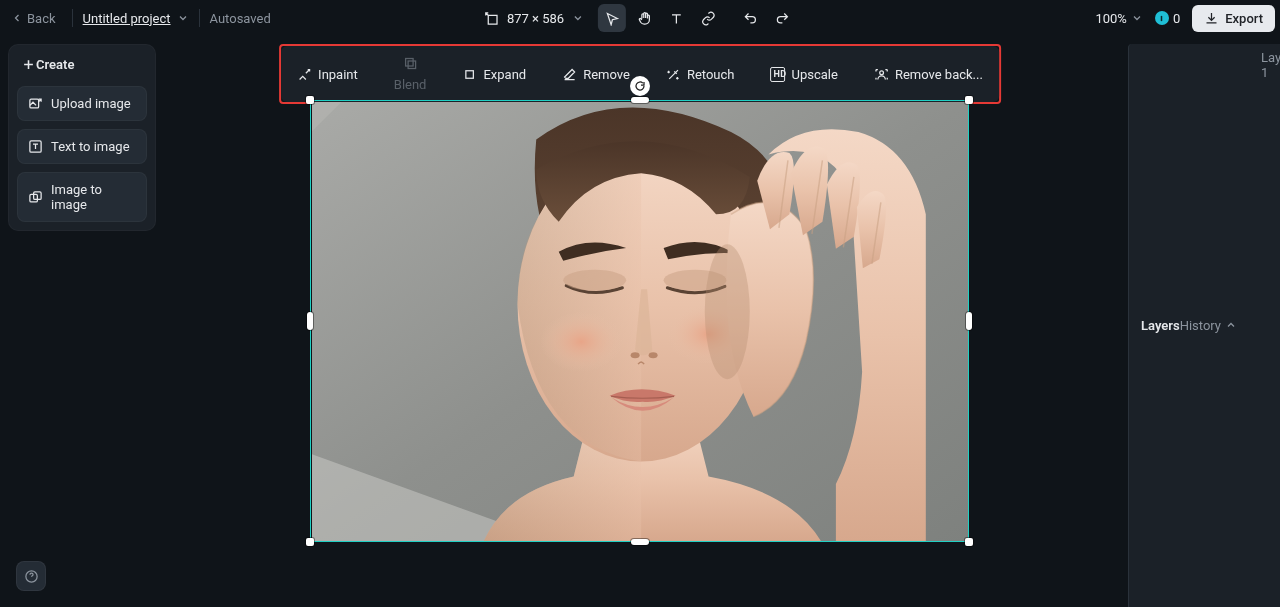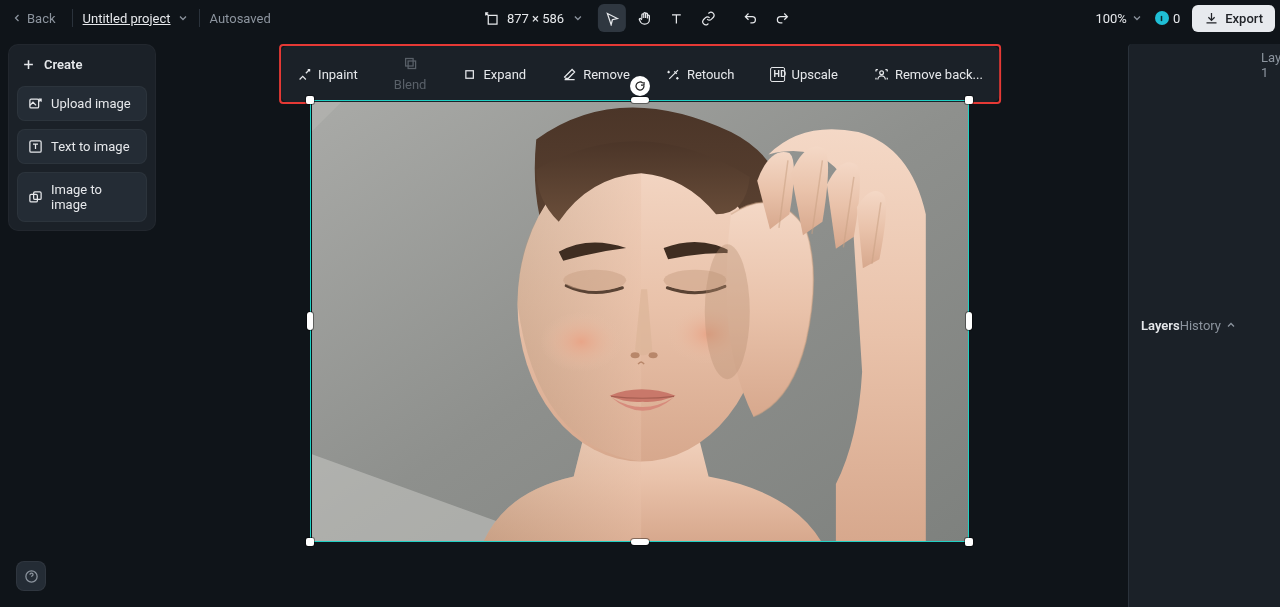--- a/index.html
+++ b/index.html
@@ -61,21 +61,21 @@
     display:flex;align-items:center;gap:6px;font-weight:500;cursor:pointer;
   }
 
   
   .left-panel{
     position:absolute;left:8px;top:44px;width:148px;
     background:var(--panel);border-radius:10px;
     padding:8px;display:flex;flex-direction:column;gap:8px;
     border:1px solid rgba(255,255,255,0.03);
   }
-  .lp-title{display:flex;align-items:center;gap:8px;font-weight:600;padding:4px 4px 6px;}
+  .lp-title{display:flex;align-items:center;font-weight:600;padding:4px 4px 6px;}
   .lp-item{
     background:var(--panel-2);border-radius:8px;
     padding:9px 10px;display:flex;align-items:center;gap:8px;
     cursor:pointer;border:1px solid rgba(255,255,255,0.04);
   }
 
   
   .action-bar-wrap{
     position:absolute;left:50%;top:44px;transform:translateX(-50%);
     border:2px solid var(--red);border-radius:4px;padding:0;

